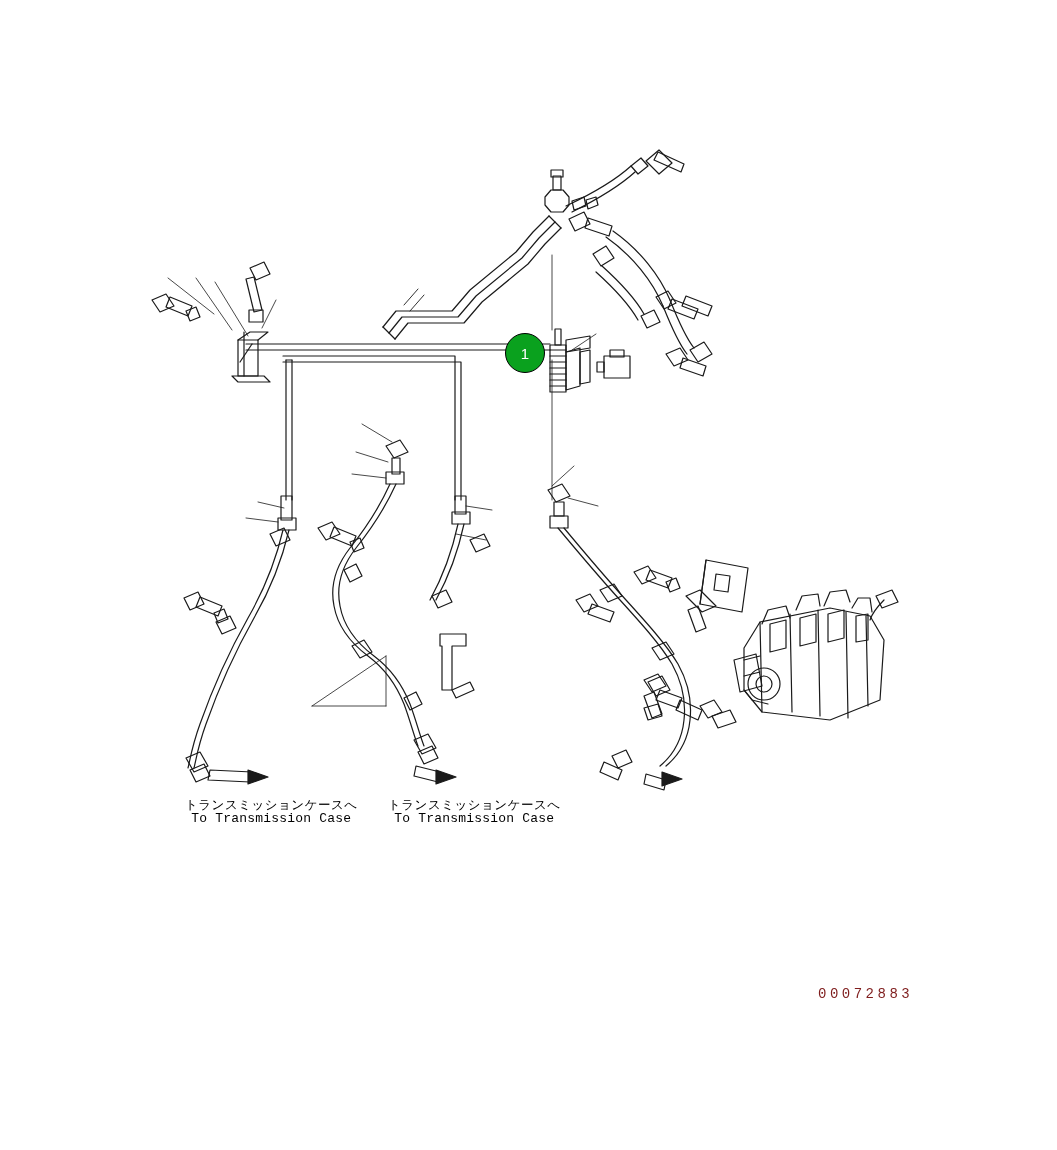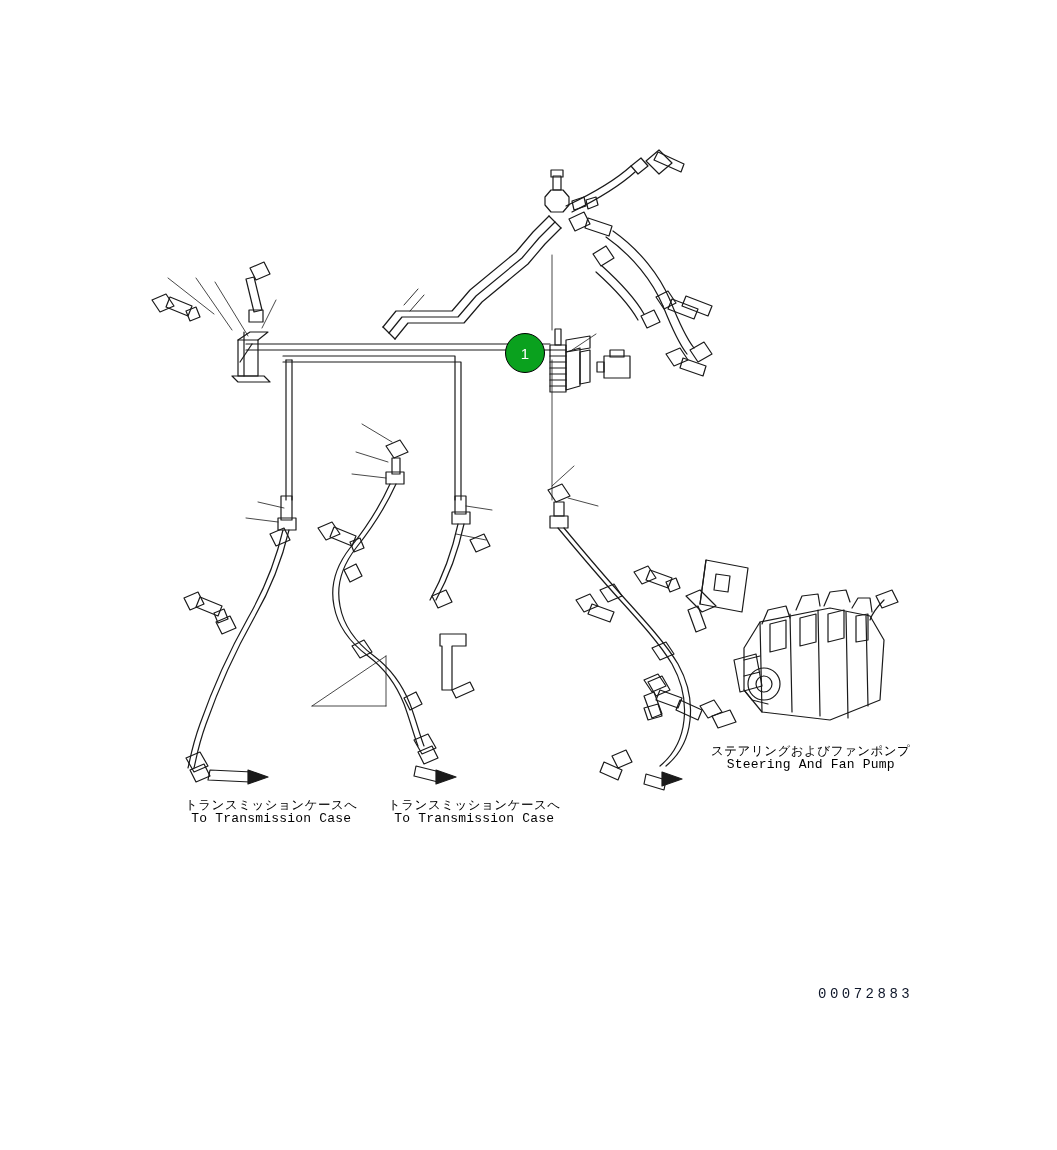--- a/index.html
+++ b/index.html
@@ -57,21 +57,21 @@
     font-family: "Liberation Sans", sans-serif;
     display: flex;
     align-items: center;
     justify-content: center;
   }
   .drawing-no {
     position: absolute;
     font-family: "Liberation Mono", monospace;
     font-size: 14px;
     letter-spacing: 3.5px;
-    color: #0f172a;
+    color: #7f1d1d;
   }
 </style>
 </head>
 <body>
 
 <div id="diagram-root">
 
   <svg class="diagram" viewBox="0 0 1057 1150">
     <g fill="none" stroke="#1a1a1a" stroke-width="1.2" stroke-linecap="round" stroke-linejoin="round">
 
@@ -260,24 +260,20 @@
       <path d="M644 708 L658 704 L662 716 L648 720 Z"></path>
 
     </g>
   </svg>
 
   <div class="callout-num" style="left:505px; top:333px;">
     <span>1</span>
   </div>
 
 
-  <div class="lbl" style="left:711px; top:744px;">
-    <span class="jp">ステアリングおよびファンポンプ</span>
-    <span class="en">Steering And Fan Pump</span>
-  </div>
 
   <div class="lbl" style="left:185px; top:798px;">
     <span class="jp">トランスミッションケースへ</span>
     <span class="en">To Transmission Case</span>
   </div>
 
   <div class="lbl" style="left:388px; top:798px;">
     <span class="jp">トランスミッションケースへ</span>
     <span class="en">To Transmission Case</span>
   </div>

